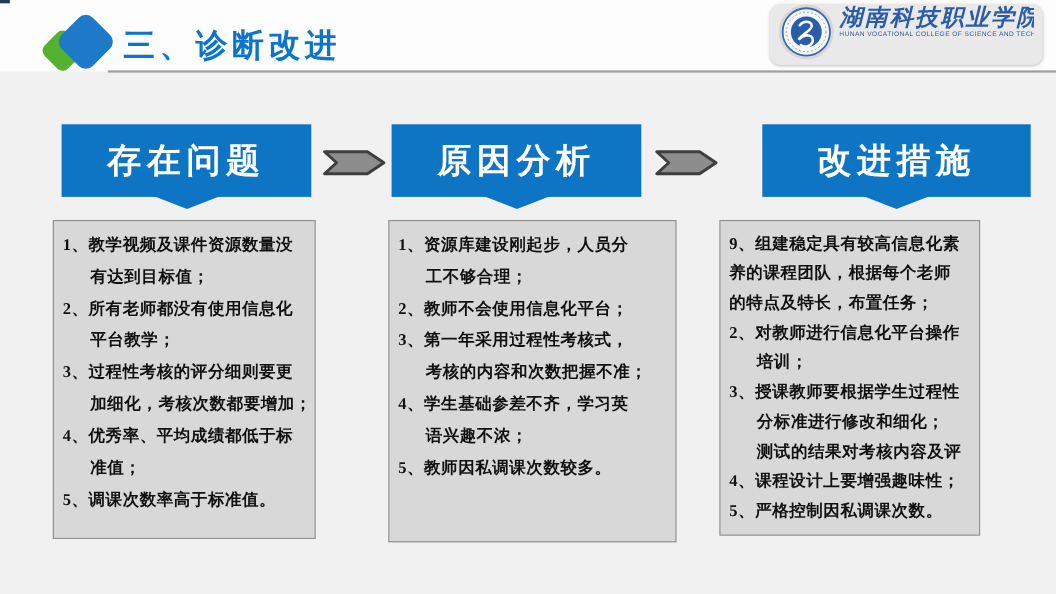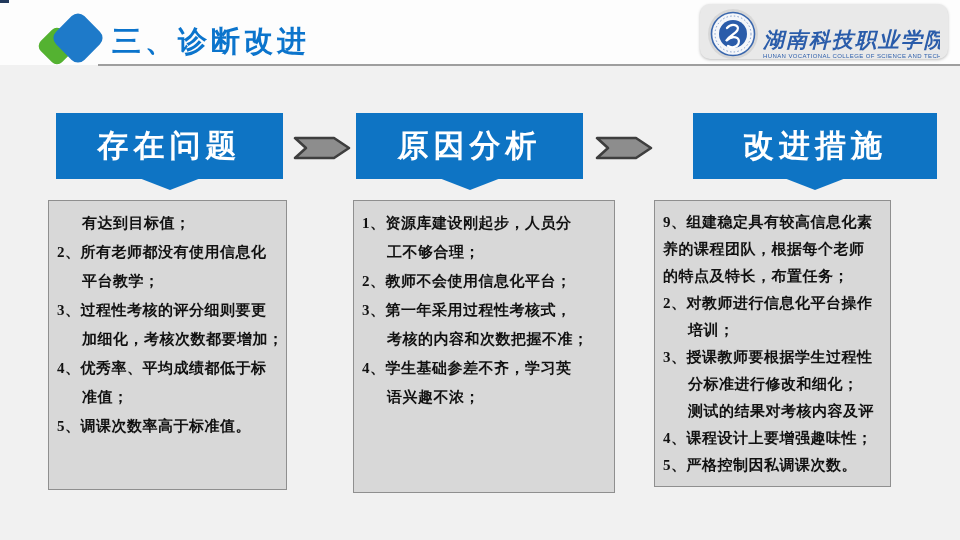--- a/index.html
+++ b/index.html
@@ -9,21 +9,21 @@
   .header-strip{position:absolute;left:0;top:0;width:960px;height:65px;background:#fdfdfd;}
   .top-mark{position:absolute;left:0;top:0;width:9px;height:3px;background:#22395c;}
   .header-rule{position:absolute;left:98px;top:64px;width:862px;height:2px;background:#9e9e9e;}
   .diamond{position:absolute;transform:rotate(45deg);}
   .d-green{left:42px;top:31px;width:30px;height:30px;background:#54b231;border-radius:7px;z-index:1;}
   .d-blue{left:58px;top:18px;width:40px;height:40px;background:#1e7ac9;border-radius:9px;z-index:2;}
   .page-title{position:absolute;left:112px;top:22px;font-size:29px;font-weight:bold;
               color:#0b74cc;letter-spacing:4px;white-space:nowrap;}
   
   .logo{position:absolute;left:700px;top:4px;width:248px;height:55px;background:#e9e9e9;
-        border-radius:10px;display:flex;align-items:flex-end;padding:0 8px;box-sizing:border-box;
+        border-radius:10px;display:flex;align-items:flex-start;padding:0 8px;box-sizing:border-box;
         box-shadow:0 1px 3px rgba(0,0,0,0.25);z-index:3;}
   .emblem-wrap{flex:0 0 auto;width:50px;height:50px;border-radius:50%;background:#d7d7d7;
                display:flex;align-items:center;justify-content:center;}
   .logo-text{margin-left:5px;overflow:hidden;}
   .logo-cn{font-family:"Liberation Serif","DejaVu Serif",serif;font-weight:bold;font-style:italic;
            font-size:21px;color:#2a5caa;letter-spacing:2px;white-space:nowrap;line-height:24px;}
   .logo-en{font-size:6px;color:#2a5caa;letter-spacing:0.4px;white-space:nowrap;margin-top:1px;}
   
   .subtitle{position:absolute;left:58px;top:72px;font-family:"Liberation Serif","DejaVu Serif",serif;
             font-weight:bold;font-size:19px;color:#000;letter-spacing:1px;white-space:nowrap;}
@@ -86,37 +86,39 @@
   <div class="hdr hdr3">改进措施</div>
 
   <svg class="arrow arrow1" viewBox="0 0 58 24">
     <polygon points="2,2 41,2 56,12 41,22 2,22 13,12" fill="#8d8d8d" stroke="#3e3e3e" stroke-width="2.6" stroke-linejoin="round"></polygon>
   </svg>
   <svg class="arrow arrow2" viewBox="0 0 58 24">
     <polygon points="2,2 41,2 56,12 41,22 2,22 13,12" fill="#8d8d8d" stroke="#3e3e3e" stroke-width="2.6" stroke-linejoin="round"></polygon>
   </svg>
 
   <div class="panel panel1">
+      <div class="line">1、教学视频及课件资源数量没</div>
       <div class="line indent">有达到目标值；</div>
       <div class="line">2、所有老师都没有使用信息化</div>
       <div class="line indent">平台教学；</div>
       <div class="line">3、过程性考核的评分细则要更</div>
       <div class="line indent">加细化，考核次数都要增加；</div>
       <div class="line">4、优秀率、平均成绩都低于标</div>
       <div class="line indent">准值；</div>
       <div class="line">5、调课次数率高于标准值。</div>
     </div>
   <div class="panel panel2">
       <div class="line">1、资源库建设刚起步，人员分</div>
       <div class="line indent">工不够合理；</div>
       <div class="line">2、教师不会使用信息化平台；</div>
       <div class="line">3、第一年采用过程性考核式，</div>
       <div class="line indent">考核的内容和次数把握不准；</div>
       <div class="line">4、学生基础参差不齐，学习英</div>
       <div class="line indent">语兴趣不浓；</div>
+      <div class="line">5、教师因私调课次数较多。</div>
     </div>
   <div class="panel panel3">
       <div class="line">9、组建稳定具有较高信息化素</div>
       <div class="line">养的课程团队，根据每个老师</div>
       <div class="line">的特点及特长，布置任务；</div>
       <div class="line">2、对教师进行信息化平台操作</div>
       <div class="line indent">培训；</div>
       <div class="line">3、授课教师要根据学生过程性</div>
       <div class="line indent">分标准进行修改和细化；</div>
       <div class="line indent">测试的结果对考核内容及评</div>

